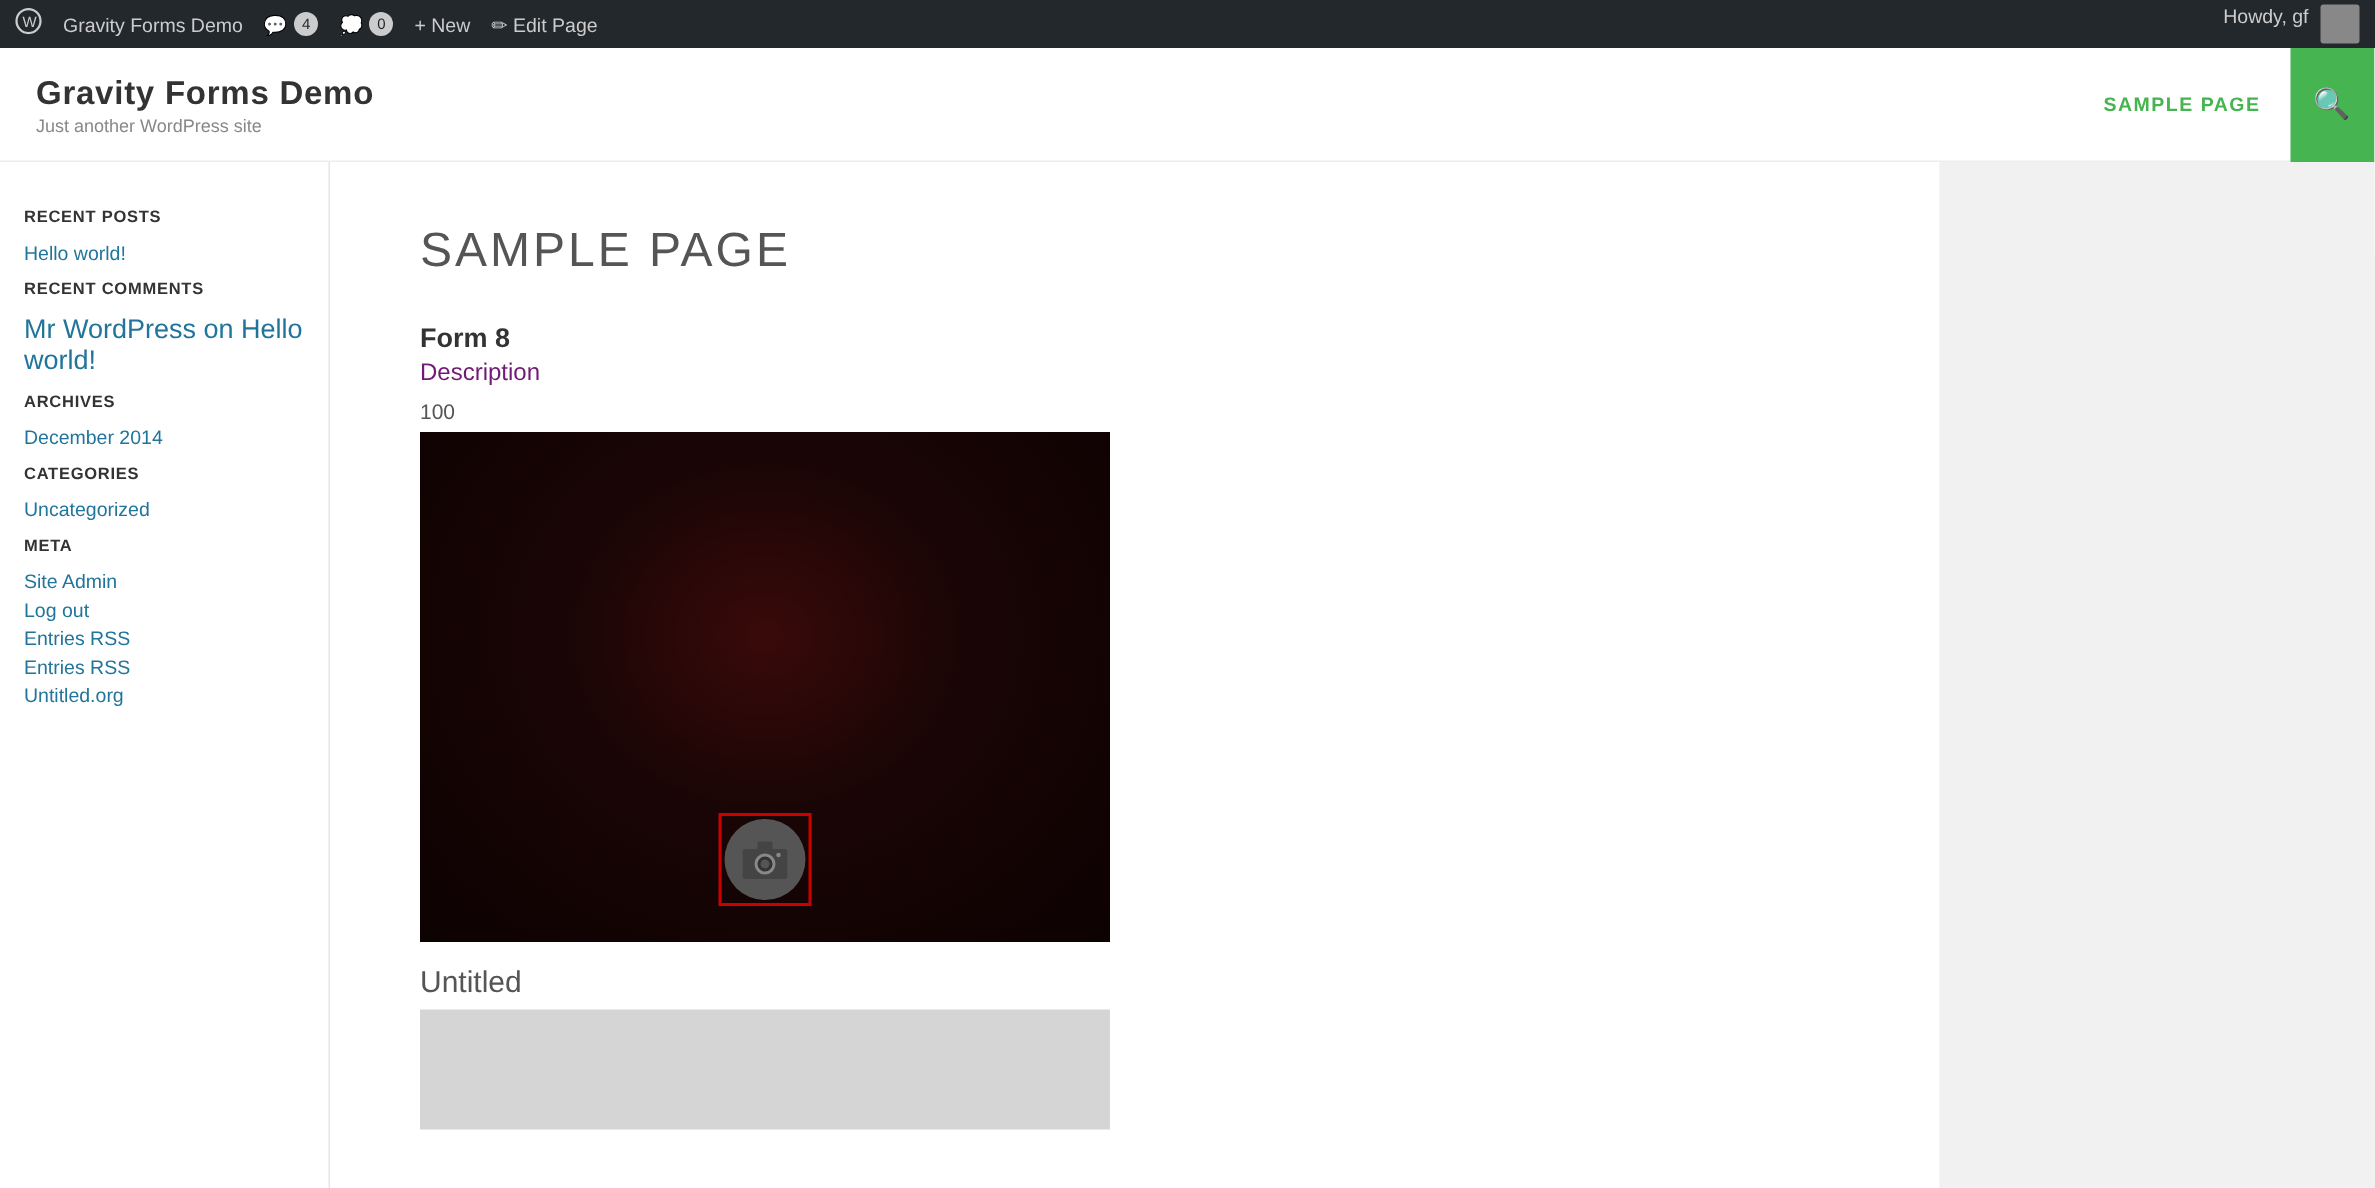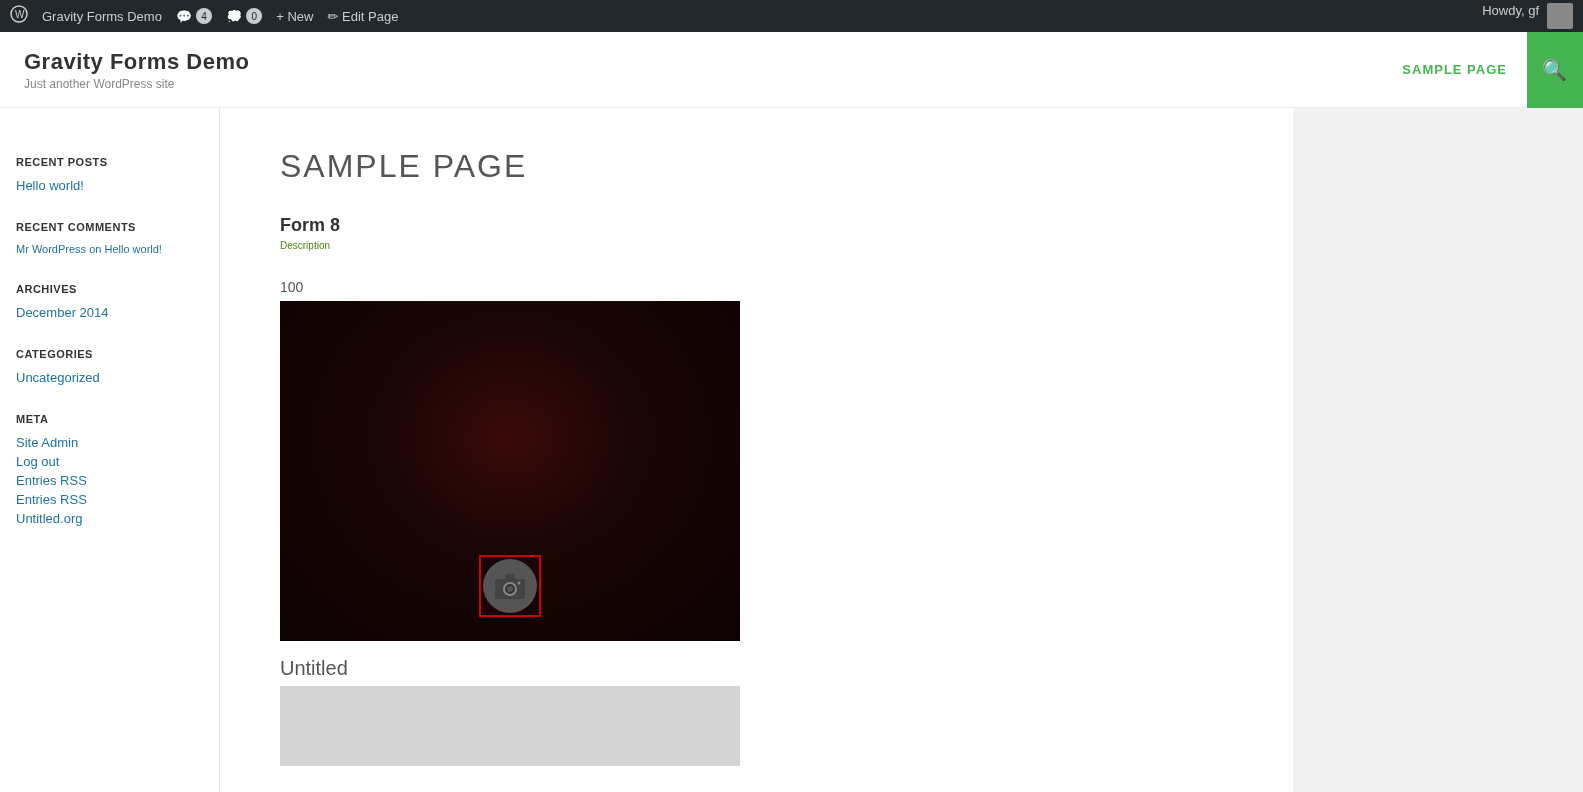--- a/index.html
+++ b/index.html
@@ -145,32 +145,32 @@
       color: #888;
       background: #fff;
     }
     .sidebar-section-title {
       font-size: 11px;
       font-weight: bold;
       color: #333;
       letter-spacing: 0.5px;
       text-transform: uppercase;
       margin-bottom: 10px;
-      margin-top: 28px;
+      margin-top: 11px;
     }
     .sidebar-link {
       display: block;
       color: #21759b;
       font-size: 13px;
       text-decoration: none;
       margin-bottom: 4px;
       cursor: pointer;
     }
     .sidebar-text {
-      font-size: 11px;
+      font-size: 18px;
       color: #555;
       margin-bottom: 4px;
     }
     .sidebar-text span { color: #21759b; cursor: pointer; }
 
     
     #content-area {
       flex: 1;
       background: #fff;
       padding: 40px 60px 60px 60px;
@@ -187,23 +187,23 @@
     }
 
     .form-title {
       font-size: 18px;
       font-weight: bold;
       color: #333;
       margin-bottom: 4px;
     }
 
     .form-description {
-      font-size: 10px;
-      color: #4d7c0f;
-      margin-bottom: 28px;
+      font-size: 16px;
+      color: #701a75;
+      margin-bottom: 8px;
     }
 
     .progress-value {
       font-size: 14px;
       color: #555;
       margin-bottom: 6px;
     }
 
     
     .form-image-area {

